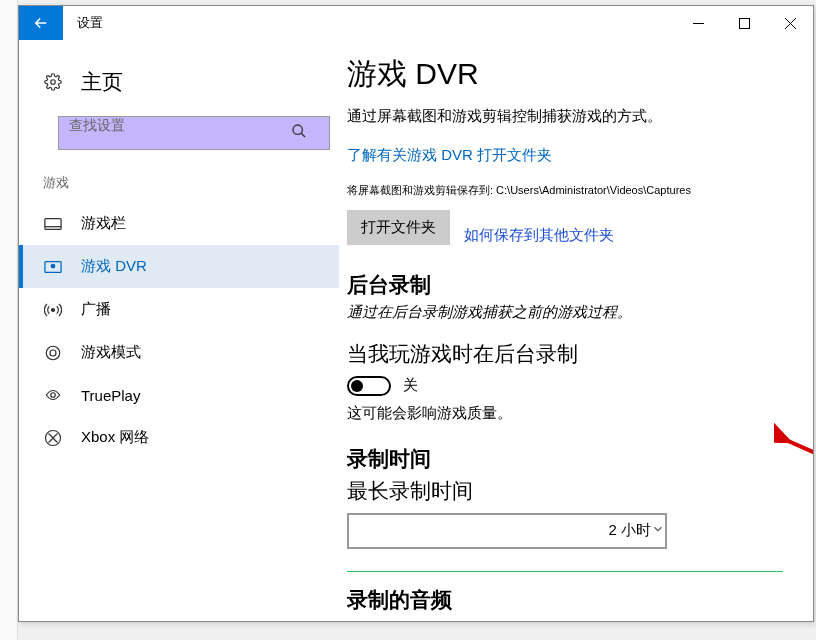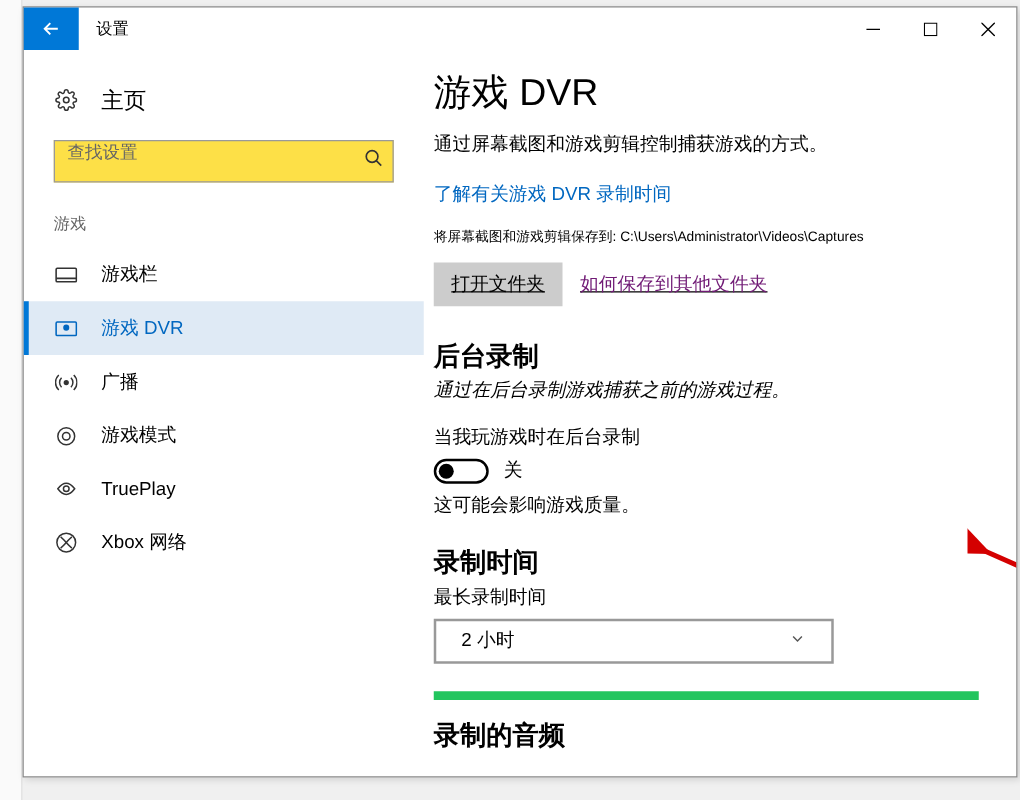--- a/index.html
+++ b/index.html
@@ -9,61 +9,61 @@
 .titlebar { height: 34px; display: flex; align-items: stretch; border-bottom: none; }
 .back-btn { width: 44px; background: #0078d7; display: flex; align-items: center; justify-content: center; color: #fff; }
 .title-text { flex: 0 0 auto; padding: 0 14px; display: flex; align-items: center; font-size: 13px; color: #000; }
 .title-spacer { flex: 1; }
 .winctl { width: 46px; display: flex; align-items: center; justify-content: center; color: #000; }
 .winctl svg { display: block; }
 
 .body { display: flex; height: calc(100% - 34px); }
 
 .sidebar { width: 320px; padding: 18px 0 0 0; }
-.home-row { display: flex; align-items: center; padding: 10px 24px; gap: 18px; font-size: 18px; }
+.home-row { display: flex; align-items: center; padding: 10px 24px; gap: 18px; font-size: 21px; }
 .home-row .ic { width: 20px; display:flex; justify-content:center; }
 
 .search-wrap { padding: 10px 24px 18px 24px; }
 .search { position: relative; }
-.search input { width: 100%; height: 34px; border: 1px solid #999; padding: 0 36px 16px 10px; font-size: 14px; background: #fde047; }
+.search input { width: 100%; height: 34px; border: 1px solid #999; padding: 0 36px 16px 10px; font-size: 14px; background: #c4b5fd; margin-left: 15px; }
 .search input::placeholder { color: #666; }
 .search .mag { position: absolute; right: 8px; top: 50%; transform: translateY(-50%); color: #333; }
 
 .section-label { padding: 6px 24px 10px 24px; font-size: 13px; color: #666; }
 
 .nav-item { display: flex; align-items: center; gap: 18px; padding: 12px 24px; font-size: 15px; color: #000; }
 .nav-item .ic { width: 20px; display:flex; justify-content:center; color:#333; }
 .nav-item.active { background:#dfeaf5; color:#0067c0; position:relative; }
 .nav-item.active::before { content:""; position:absolute; left:0; top:0; bottom:0; width:4px; background:#0078d7; }
 .nav-item.active .ic { color:#0067c0; }
 
 .content { flex:1; padding: 14px 30px 0 8px; overflow:hidden; position:relative; }
 .h1 { font-size: 30px; font-weight: 400; margin-bottom: 10px; }
 .sub { font-size: 15px; color:#000; margin-bottom: 18px; line-height:1.5; }
 .link { color:#0067c0; font-size:15px; margin-bottom: 18px; display:block; }
 .pathline { font-size:11px; margin-bottom: 12px; line-height:1.4; }
-.btnrow { display:flex; align-items:center; gap:14px; margin-bottom: 26px; text-decoration: underline; }
+.btnrow { display:flex; align-items:flex-end; gap:14px; margin-bottom: 26px; }
 .graybtn { background:#ccc; border:none; padding:8px 14px; font-size:15px; }
-.link2 { color:#701a75; font-size:15px; }
+.link2 { color:#1d4ed8; font-size:15px; }
 
 .h2 { font-size:21px; font-weight:600; margin-bottom:4px; }
 .desc { font-size:15px; margin-bottom:18px;font-style:italic; }
-.label { font-size:15px; margin-bottom:8px; }
+.label { font-size:21px; margin-bottom:8px; }
 
 .toggle-row { display:flex; align-items:center; gap:12px; margin-bottom:8px; }
 .toggle { width:44px; height:20px; border:2px solid #000; border-radius:12px; position:relative; background:#fff; }
 .toggle .knob { position:absolute; left:2px; top:2px; width:12px; height:12px; border-radius:50%; background:#000; }
 .toggle-text { font-size:15px; }
 .note { font-size:15px; margin-bottom:22px; }
 
 .select-wrap { position:relative; width:320px; }
-.select { width:100%; height:36px; border:2px solid #999; background:#fff; padding:0 20px; font-size:15px; display:flex; align-items:center; justify-content:space-between; }
+.select { width:100%; height:36px; border:2px solid #999; background:#fff; padding:0 0; font-size:15px; display:flex; align-items:center; justify-content:flex-end; }
 .select .chev { color:#555; }
 
-.divider-top { border-top:7px solid #22c55e; margin-top:22px; padding-top:14px; }
+.divider-top { border-top:1px solid #22c55e; margin-top:22px; padding-top:14px; }
 
 .arrow-annotation { position:absolute; left:435px; top:370px; pointer-events:none; }
 
 .edgecol { position:absolute; left:0; top:0; width:18px; height:640px; background:#fafafa; border-right:1px solid #ddd; display:flex; flex-direction:column; }
 </style>
 </head>
 <body>
 
 <div class="edgecol"></div>
 
@@ -177,21 +177,21 @@
               <path d="M6 6c4 3 8 9 12 12M18 6c-4 3-8 9-12 12"></path>
             </svg>
         </span>
         <span>Xbox 网络</span>
       </div>
     </div>
 
     <div class="content">
       <div class="h1">游戏 DVR</div>
       <div class="sub">通过屏幕截图和游戏剪辑控制捕获游戏的方式。</div>
-      <a class="link">了解有关游戏 DVR 录制时间</a>
+      <a class="link">了解有关游戏 DVR 打开文件夹</a>
       <div class="pathline">将屏幕截图和游戏剪辑保存到: C:\Users\Administrator\Videos\Captures</div>
       <div class="btnrow">
         <button class="graybtn">打开文件夹</button>
         <a class="link2">如何保存到其他文件夹</a>
       </div>
 
       <div class="h2">后台录制</div>
       <div class="desc">通过在后台录制游戏捕获之前的游戏过程。</div>
       <div class="label">当我玩游戏时在后台录制</div>
       <div class="toggle-row">

